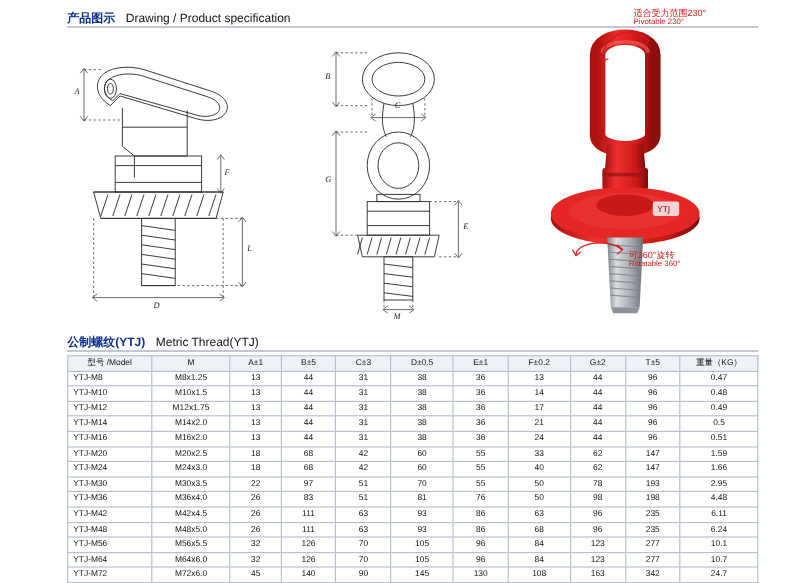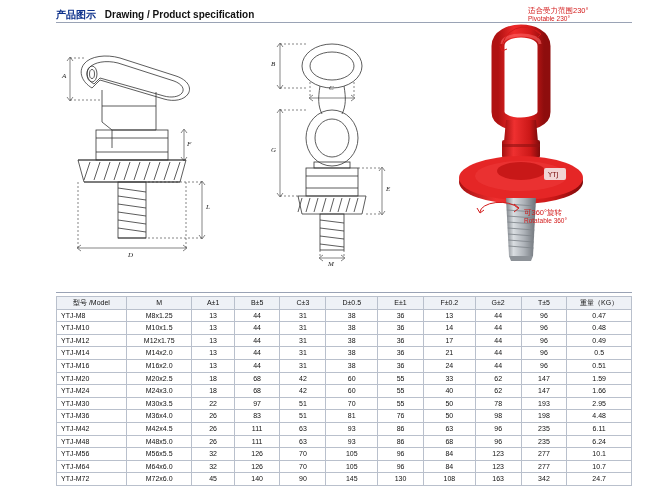--- a/index.html
+++ b/index.html
@@ -15,21 +15,21 @@
 
   
   .sec-title{
     position:absolute;
     font-size:10px;
     font-weight:bold;
     color:#0b2f8a;
     white-space:nowrap;
   }
   .sec-title .cn{color:#0b2f8a;}
-  .sec-title .en{color:#111;font-weight:bold;}
+  .sec-title .en{color:#111;font-weight:normal;}
   .hdr-rule{
     position:absolute;
     height:1px;background:#9aa3b5;
   }
 
   
   .draw{position:absolute;}
   .lbl{
     position:absolute;
     font-size:7px;
@@ -296,20 +296,24 @@
     <div class="en">Rotatable 360°</div>
   </div>
   <svg style="position:absolute;left:476px;top:196px;" width="46" height="26">
     <g fill="none" stroke="#d31a1a" stroke-width="1">
       <path d="M4 16 A20 10 0 0 1 42 12"></path>
       <path d="M1 12 L4 17 L8 14"></path>
       <path d="M38 8 L43 12 L38 16"></path>
     </g>
   </svg>
 
+  <div class="sec-title" style="left:56px;top:278px;">
+    <span class="cn">公制螺纹(YTJ)</span>
+    <span class="en" style="margin-left:6px;">Metric Thread(YTJ)</span>
+  </div>
   <div class="hdr-rule" style="left:56px;top:292px;width:576px;"></div>
 
   <table class="tbl" style="left:56px;top:296px;width:576px;">
     <thead>
       <tr>
         <th style="width:66px">型号 /Model</th>
         <th style="width:64px">M</th>
         <th style="width:40px">A±1</th>
         <th style="width:44px">B±5</th>
         <th style="width:44px">C±3</th>

